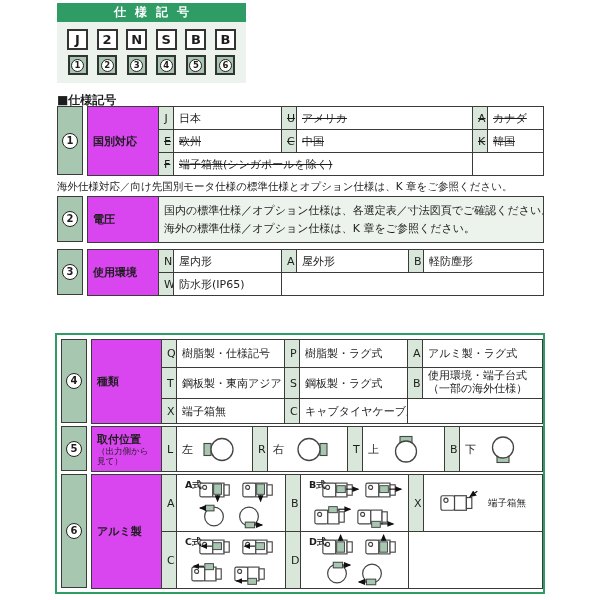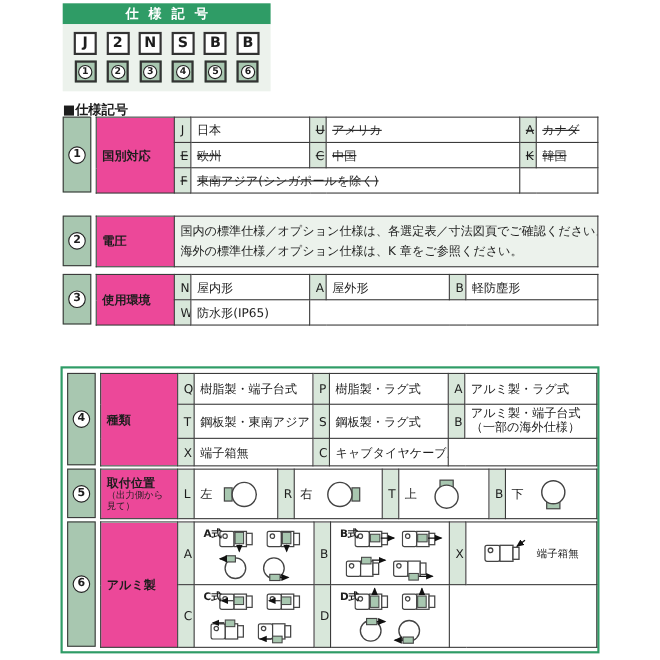--- a/index.html
+++ b/index.html
@@ -23,21 +23,21 @@
   .heading{font-size:12px;font-weight:bold}
   .note{font-size:10.5px;color:#222;white-space:nowrap}
 
   
   .srow{display:flex;align-items:stretch}
   .numbox{width:26px;background:#a8c7b0;border:1.5px solid #3b3b3b;margin-right:4px;flex:none;
           display:flex;align-items:center;justify-content:center}
   .numbox .circ{width:16px;height:16px;font-size:10px}
   table.spec{border-collapse:collapse;table-layout:fixed}
   table.spec td{border:1.5px solid #3b3b3b;font-size:11px;padding:1px 5px;overflow:hidden;white-space:nowrap;vertical-align:middle}
-  td.cat{background:#ec4899;font-weight:bold;font-size:12px;padding-left:9px}
+  td.cat{background:#d946ef;font-weight:bold;font-size:12px;padding-left:9px}
   td.code{background:#d8e7da;text-align:center;padding:1px 1px}
   td.void{border:none;background:transparent}
   td.lite{background:#ecf2ec;font-size:10.5px;line-height:1.55}
   .strike{text-decoration:line-through;text-decoration-thickness:1.3px}
   .catsub{font-weight:normal;font-size:8.5px;display:block;line-height:1.1}
   .two-line{white-space:normal;font-size:10px;line-height:1.15;padding-top:0;padding-bottom:0}
   .two-line span{display:block}
 
   
   .tlabel{display:inline-flex;align-items:center;justify-content:center;border:2px solid #2f9c66;background:#cfe3d4;
@@ -142,26 +142,27 @@
       <tr style="height:23px">
         <td class="code strike">E</td>
         <td class="strike">欧州</td>
         <td class="code strike">C</td>
         <td class="strike">中国</td>
         <td class="code strike">K</td>
         <td class="strike">韓国</td>
       </tr>
       <tr style="height:23px">
         <td class="code strike">F</td>
-        <td class="strike" colspan="3">東南アジア(シンガポールを除く)</td>
+        <td class="strike" colspan="3">端子箱無(シンガポールを除く)</td>
         <td class="void" colspan="2"></td>
       </tr>
     </tbody>
       </table>
   </div>
+  <div class="abs note" style="left:57px;top:180px">海外仕様対応／向け先国別モータ仕様の標準仕様とオプション仕様は、K 章をご参照ください。</div>
 
   <div class="abs srow" style="left:57px;top:196px;height:46px">
     <div class="numbox" style="height:46px">
         <span class="circ">2</span>
       </div>
     <table class="spec" style="width:456px">
       <colgroup>
           <col style="width:71px">
           <col style="width:385px">
         </colgroup>
@@ -226,34 +227,34 @@
             <col style="width:108px">
             <col style="width:15px">
             <col style="width:108px">
             <col style="width:15px">
             <col style="width:120px">
           </colgroup>
         <tbody>
             <tr style="height:28px">
           <td class="cat" rowspan="3">種類</td>
           <td class="code">Q</td>
-          <td>樹脂製・端子台式</td>
+          <td>樹脂製・仕様記号</td>
           <td class="code">P</td>
           <td>樹脂製・ラグ式</td>
           <td class="code">A</td>
           <td>アルミ製・ラグ式</td>
         </tr>
         <tr style="height:31px">
           <td class="code">T</td>
           <td>鋼板製・東南アジア</td>
           <td class="code">S</td>
           <td>鋼板製・ラグ式</td>
           <td class="code">B</td>
           <td class="two-line">
-            <span>アルミ製・端子台式</span>
+            <span>使用環境・端子台式</span>
             <span>（一部の海外仕様）</span>
           </td>
         </tr>
         <tr style="height:25px">
           <td class="code">X</td>
           <td>端子箱無</td>
           <td class="code">C</td>
           <td>キャブタイヤケーブル付</td>
           <td class="void" colspan="2"></td>
         </tr>

